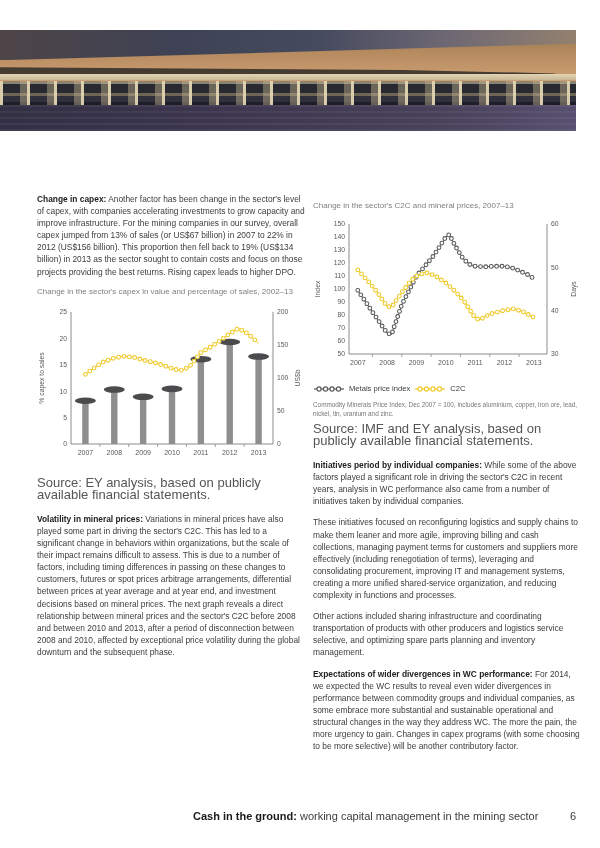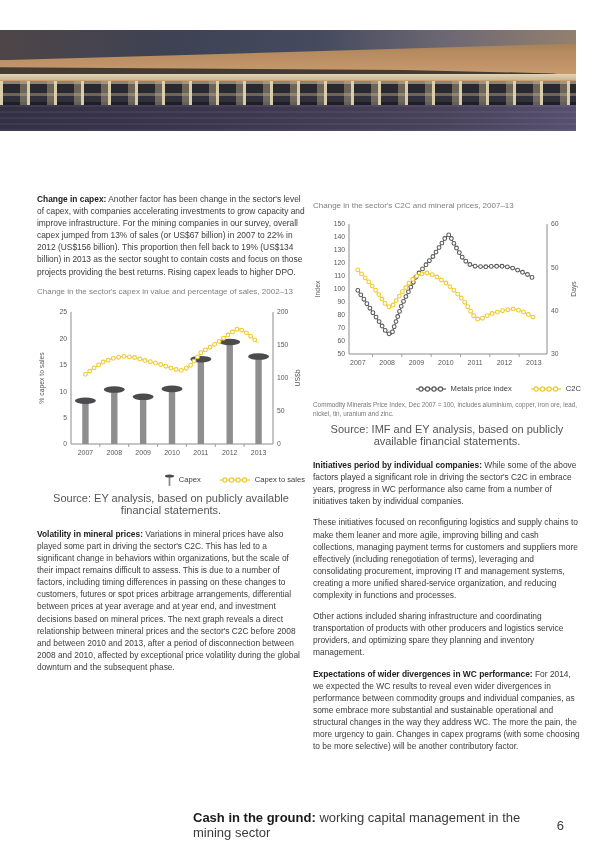--- a/index.html
+++ b/index.html
@@ -42,29 +42,29 @@
 
   
   .col { position:absolute; width:268px; font-size:8.4px; line-height:12.1px; color:#3c3c3c; }
   .col-left  { left:37px;  top:193px; }
   .col-right { left:313px; top:193px; }
   .col p { margin-bottom:9px; }
   .col strong { color:#222; font-weight:bold; }
 
   .chart-title { font-size:8px; color:#7f7f7f; line-height:10px; margin:4px 0 5px 0; }
   .chart-svg { display:block; }
-  .legend { display:flex; justify-content:flex-end; align-items:center; gap:18px; margin:1px 0 2px 0; }
+  .legend { display:flex; justify-content:flex-start; align-items:center; gap:4px; margin:1px 0 2px 0; }
   .legend-item { display:flex; align-items:center; gap:4px; font-size:7.6px; color:#3c3c3c; }
   .chart-footnote { font-size:6.4px; line-height:8.4px; color:#777; margin:6px 0 3px 0; }
-  .chart-source { font-size:11px; color:#555; margin:5px 0 12px 0;text-align:center; }
+  .chart-source { font-size:13px; color:#555; margin:5px 0 12px 0; }
 
   
-  .footer { position:absolute; top:810px; left:193px; right:36px;
+  .footer { position:absolute; top:810px; left:193px; right:24px;
     display:flex; justify-content:space-between; align-items:center;
-    font-size:13px; color:#3c3c3c; }
+    font-size:11px; color:#3c3c3c; }
   .footer b { color:#1a1a1a; }
   .page-number { color:#3c3c3c; }
 </style>
 </head>
 <body>
 
 <div class="page">
 
   <div class="hero">
     <div class="hero-sand"></div>
@@ -156,39 +156,20 @@
         <circle cx="186.5" cy="36.2" r="1.9" fill="#fff" stroke="#F0C929" stroke-width="1.05"></circle>
         <circle cx="190.9" cy="33.0" r="1.9" fill="#fff" stroke="#F0C929" stroke-width="1.05"></circle>
         <circle cx="195.4" cy="30.0" r="1.9" fill="#fff" stroke="#F0C929" stroke-width="1.05"></circle>
         <circle cx="200.0" cy="27.2" r="1.9" fill="#fff" stroke="#F0C929" stroke-width="1.05"></circle>
         <circle cx="204.7" cy="28.2" r="1.9" fill="#fff" stroke="#F0C929" stroke-width="1.05"></circle>
         <circle cx="209.4" cy="30.8" r="1.9" fill="#fff" stroke="#F0C929" stroke-width="1.05"></circle>
         <circle cx="213.6" cy="34.2" r="1.9" fill="#fff" stroke="#F0C929" stroke-width="1.05"></circle>
         <circle cx="217.7" cy="37.8" r="1.9" fill="#fff" stroke="#F0C929" stroke-width="1.05"></circle>
       </svg>
 
-    <div class="legend">
-      <span class="legend-item">
-        <svg width="11" height="14" viewBox="0 0 11 14">
-          <rect x="4.6" y="3" width="1.8" height="10" fill="#8E8E8E"></rect>
-          <ellipse cx="5.5" cy="3" rx="4.6" ry="1.6" fill="#4B4B4D"></ellipse>
-        </svg>
-        <span>Capex</span>
-      </span>
-      <span class="legend-item">
-        <svg width="32" height="8" viewBox="0 0 32 8">
-          <line x1="1" y1="4" x2="31" y2="4" stroke="#F0C929" stroke-width="1.2"></line>
-          <circle cx="6" cy="4" r="2.1" fill="#fff" stroke="#F0C929" stroke-width="1.2"></circle>
-          <circle cx="12.5" cy="4" r="2.1" fill="#fff" stroke="#F0C929" stroke-width="1.2"></circle>
-          <circle cx="19" cy="4" r="2.1" fill="#fff" stroke="#F0C929" stroke-width="1.2"></circle>
-          <circle cx="25.5" cy="4" r="2.1" fill="#fff" stroke="#F0C929" stroke-width="1.2"></circle>
-        </svg>
-        <span>Capex to sales</span>
-      </span>
-    </div>
 
     <div class="chart-source">Source: EY analysis, based on publicly available financial statements.</div>
 
     <p><strong>Volatility in mineral prices:</strong><span> Variations in mineral prices have also played some part in driving the sector's C2C. This has led to a significant change in behaviors within organizations, but the scale of their impact remains difficult to assess. This is due to a number of factors, including timing differences in passing on these changes to customers, futures or spot prices arbitrage arrangements, differential between prices at year average and at year end, and investment decisions based on mineral prices. The next graph reveals a direct relationship between mineral prices and the sector's C2C before 2008 and between 2010 and 2013, after a period of disconnection between 2008 and 2010, affected by exceptional price volatility during the global downturn and the subsequent phase.</span></p>
   </div>
 
   <div class="col col-right">
     <div class="chart-title" style="margin-top:8px;">Change in the sector's C2C and mineral prices, 2007–13</div>
     <svg id="c2c-chart" class="chart-svg" width="268" height="166" viewBox="0 0 268 166">
         <line x1="36" y1="8" x2="36" y2="138" stroke="#8C8C8C" stroke-width="1"></line>
@@ -343,23 +324,23 @@
           <circle cx="19" cy="4" r="2.1" fill="#fff" stroke="#F0C929" stroke-width="1.2"></circle>
           <circle cx="25.5" cy="4" r="2.1" fill="#fff" stroke="#F0C929" stroke-width="1.2"></circle>
         </svg>
         <span>C2C</span>
       </span>
     </div>
 
     <div class="chart-footnote">Commodity Minerals Price Index, Dec 2007 = 100, includes aluminium, copper, iron ore, lead, nickel, tin, uranium and zinc.</div>
     <div class="chart-source">Source: IMF and EY analysis, based on publicly available financial statements.</div>
 
-    <p><strong>Initiatives period by individual companies:</strong><span> While some of the above factors played a significant role in driving the sector's C2C in embrace years, progress in WC performance also came from a number of initiatives taken by individual companies.</span></p>
+    <p><strong>Initiatives period by individual companies:</strong><span> While some of the above factors played a significant role in driving the sector's C2C in recent years, analysis in WC performance also came from a number of initiatives taken by individual companies.</span></p>
     <p>These initiatives focused on reconfiguring logistics and supply chains to make them leaner and more agile, improving billing and cash collections, managing payment terms for customers and suppliers more effectively (including renegotiation of terms), leveraging and consolidating procurement, improving IT and management systems, creating a more unified shared-service organization, and reducing complexity in functions and processes.</p>
-    <p>Other actions included sharing infrastructure and coordinating transportation of products with other producers and logistics service providers, and optimizing spare they planning and inventory management.</p>
+    <p>Other actions included sharing infrastructure and coordinating transportation of products with other producers and logistics service selective, and optimizing spare parts planning and inventory management.</p>
     <p><strong>Expectations of wider divergences in WC performance:</strong><span> For 2014, we expected the WC results to reveal even wider divergences in performance between commodity groups and individual companies, as some embrace more substantial and sustainable operational and structural changes in the way they address WC. The more the pain, the more urgency to gain. Changes in capex programs (with some choosing to be more selective) will be another contributory factor.</span></p>
   </div>
 
   <div class="footer">
     <span><b>Cash in the ground:</b><span> working capital management in the mining sector</span></span>
     <span class="page-number">6</span>
   </div>
 
 </div>
 

